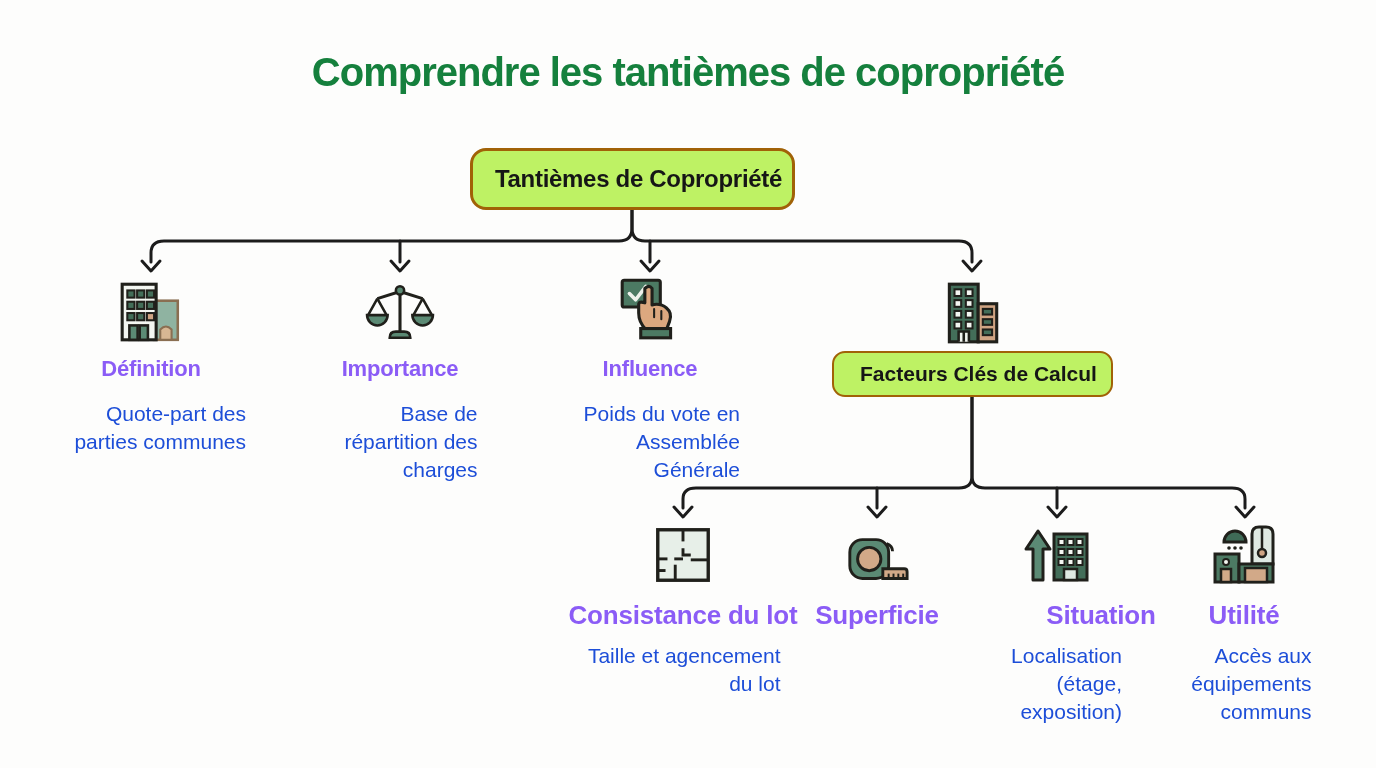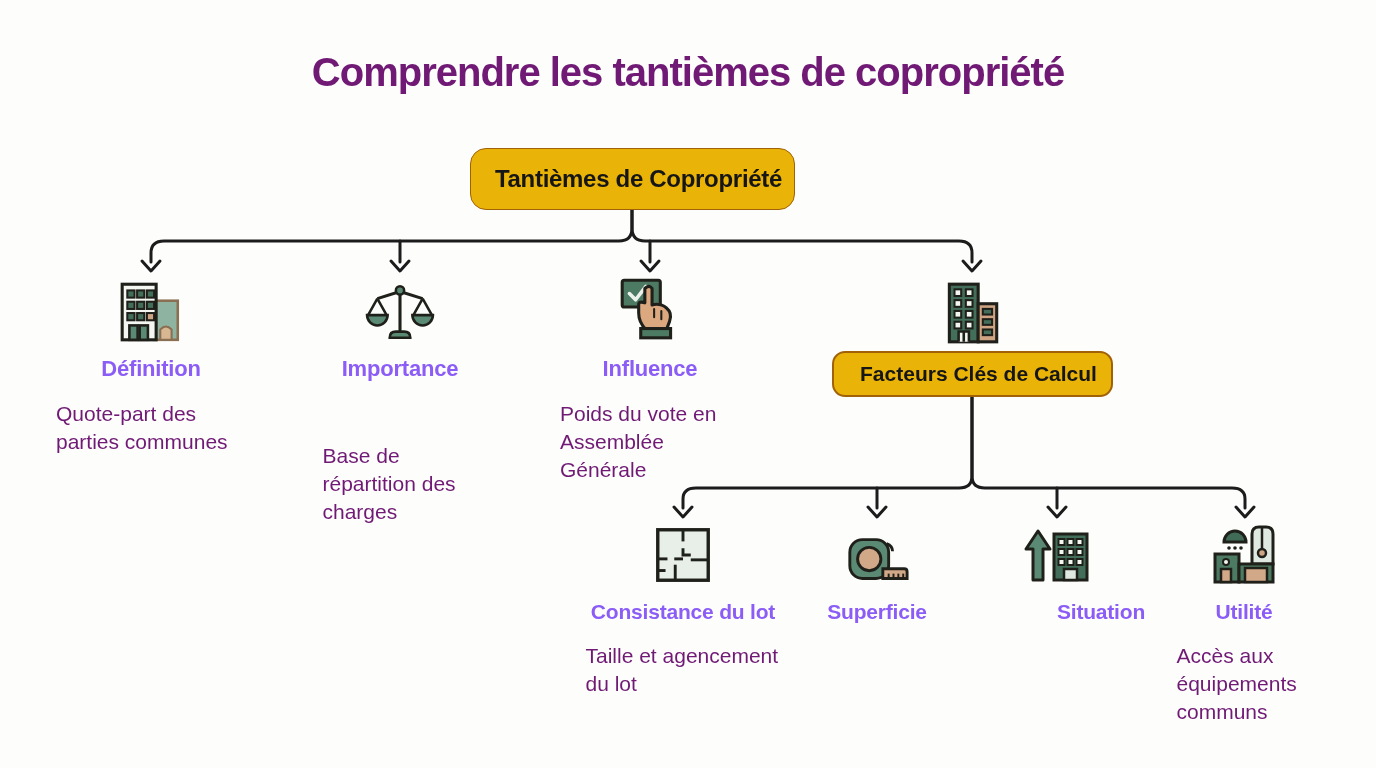--- a/index.html
+++ b/index.html
@@ -5,39 +5,39 @@
   html,body{margin:0;padding:0;}
   body{
     width:1376px;height:768px;position:relative;overflow:hidden;
     background:#fdfdfc;
     font-family:"Liberation Sans", sans-serif;
     color:#1d1d1d;
   }
   .stage{position:absolute;inset:0;width:1376px;height:768px;}
   .title{
     position:absolute;top:50px;left:0;width:1376px;text-align:center;
-    font-size:40px;font-weight:700;letter-spacing:-1px;color:#701a75;
+    font-size:40px;font-weight:700;letter-spacing:-1px;color:#15803d;
   }
   .node{
     position:absolute;display:flex;align-items:center;justify-content:center;
-    background:#eab308;border:1px solid #a16207;border-radius:16px;
+    background:#bef264;border:3px solid #a16207;border-radius:16px;
     font-weight:700;color:#161616;box-sizing:border-box;text-align:center;padding-left:12px;
   }
   .node.root{left:470px;top:148px;width:325px;height:62px;font-size:24px;letter-spacing:-0.3px;}
   .node.facteurs{left:832px;top:351px;width:281px;height:46px;font-size:21px;border-width:2.5px;border-radius:13px;}
   .col{position:absolute;transform:translateX(-50%);text-align:center;}
   .icon-wrap{display:block;margin:0 auto;}
   .blabel{
     position:absolute;transform:translateX(-50%);
     font-size:22px;font-weight:700;color:#8b5cf6;white-space:nowrap;letter-spacing:-0.2px;
   }
-  .blabel.sm{font-size:21px;}
+  .blabel.sm{font-size:26px;}
   .bdesc{
     position:absolute;transform:translateX(-50%);
-    font-size:21px;font-weight:400;color:#701a75;line-height:1.33;text-align:left;
+    font-size:21px;font-weight:400;color:#1d4ed8;line-height:1.33;text-align:right;
   }
   svg.connectors{position:absolute;left:0;top:0;}
   svg.connectors path, svg.connectors polyline{
     fill:none;stroke:#1c1c1c;stroke-width:3;stroke-linecap:round;stroke-linejoin:round;
   }
 </style>
 </head>
 <body>
 
 <div class="stage">
@@ -139,21 +139,21 @@
 
   <div class="blabel" style="left:151px;top:356px;">Définition</div>
   <div class="blabel" style="left:400px;top:356px;">Importance</div>
   <div class="blabel" style="left:650px;top:356px;">Influence</div>
 
   <div class="node facteurs">
     <span>Facteurs Clés de Calcul</span>
   </div>
 
   <div class="bdesc" style="left:151px;top:400px;width:190px;">Quote-part des parties communes</div>
-  <div class="bdesc" style="left:400px;top:400px;width:155px;margin-top:42px;">Base de répartition des charges</div>
+  <div class="bdesc" style="left:400px;top:400px;width:155px;">Base de répartition des charges</div>
   <div class="bdesc" style="left:650px;top:400px;width:180px;">Poids du vote en Assemblée Générale</div>
 
   <div class="col" style="left:683px;top:522px;">
     <svg class="icon-wrap" width="66" height="66" viewBox="0 0 68 68">
       <rect x="8" y="8" width="52" height="52" fill="#e7efe8" stroke="#20201b" stroke-width="3.5"></rect>
       <g stroke="#20201b" stroke-width="3" fill="none">
         <path d="M34 8 V20"></path>
           <path d="M34 27 V34 H42"></path>
         <path d="M8 38 H18"></path>
           <path d="M25 38 H34"></path>
@@ -214,15 +214,16 @@
       <rect x="35" y="48" width="22" height="14" fill="#d2a988" stroke="#20201b" stroke-width="2.5"></rect>
     </svg>
   </div>
 
   <div class="blabel sm" style="left:683px;top:600px;">Consistance du lot</div>
   <div class="blabel sm" style="left:877px;top:600px;">Superficie</div>
   <div class="blabel sm" style="left:1057px;top:600px;margin-left:44px;">Situation</div>
   <div class="blabel sm" style="left:1244px;top:600px;">Utilité</div>
 
   <div class="bdesc" style="left:683px;top:642px;width:195px;">Taille et agencement du lot</div>
+  <div class="bdesc" style="left:1057px;top:642px;width:130px;">Localisation (étage, exposition)</div>
   <div class="bdesc" style="left:1244px;top:642px;width:135px;">Accès aux équipements communs</div>
 
 </div>
 
 </body></html>

